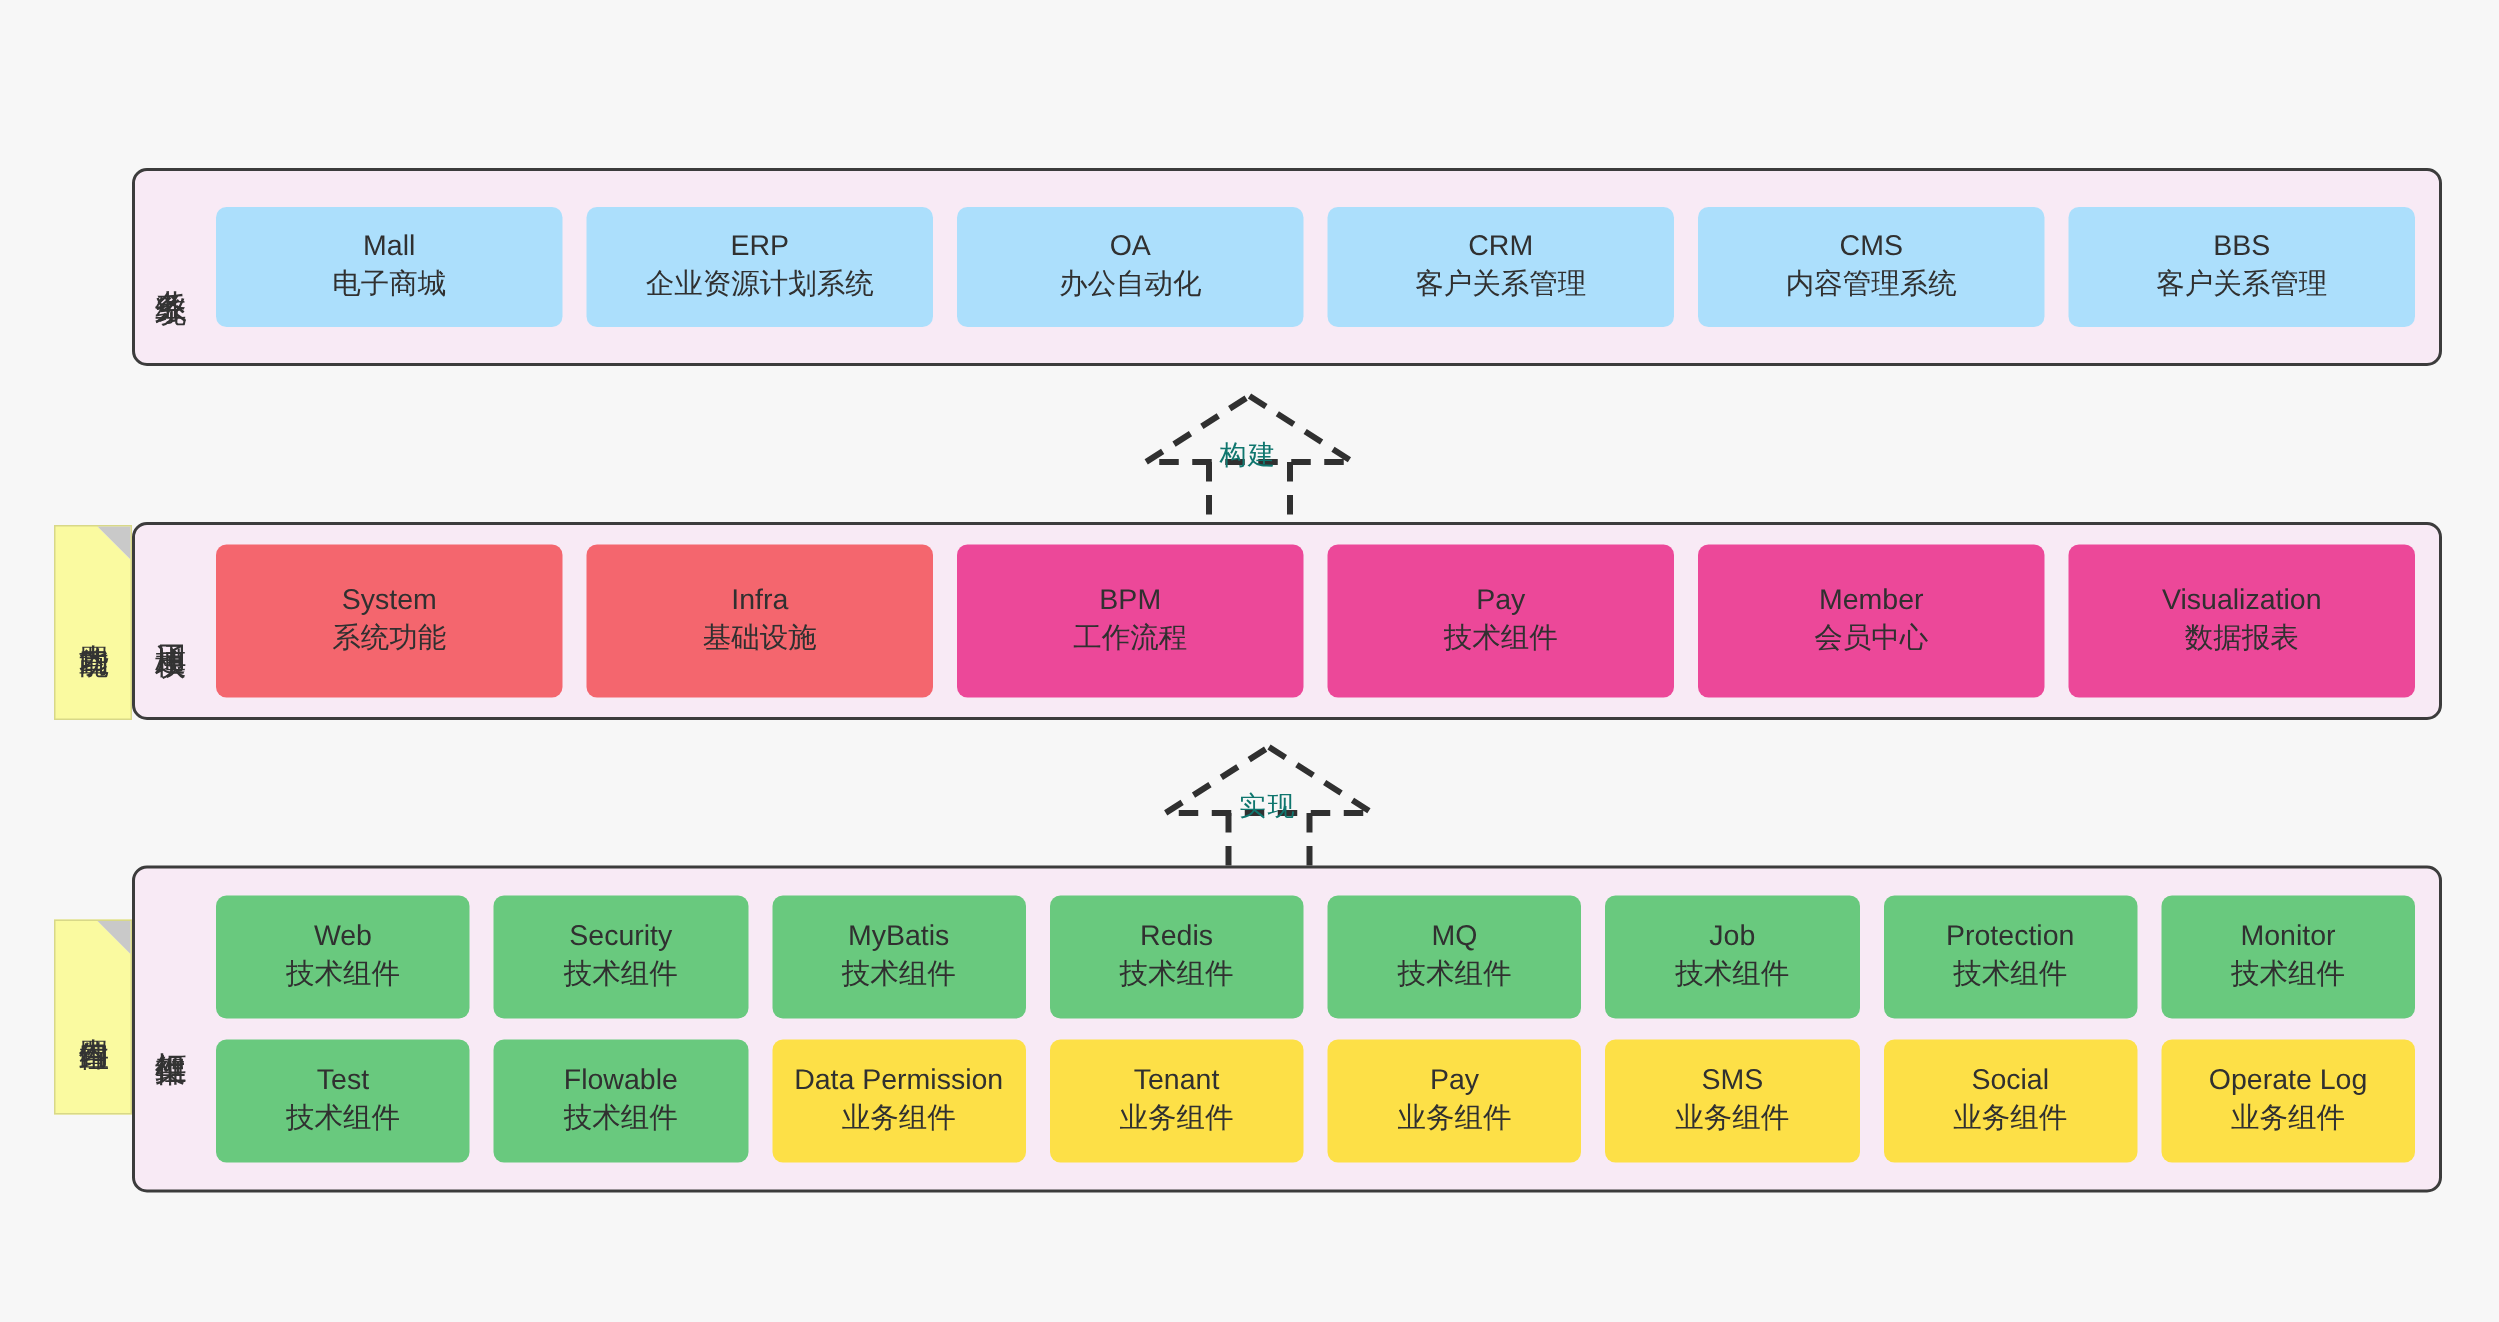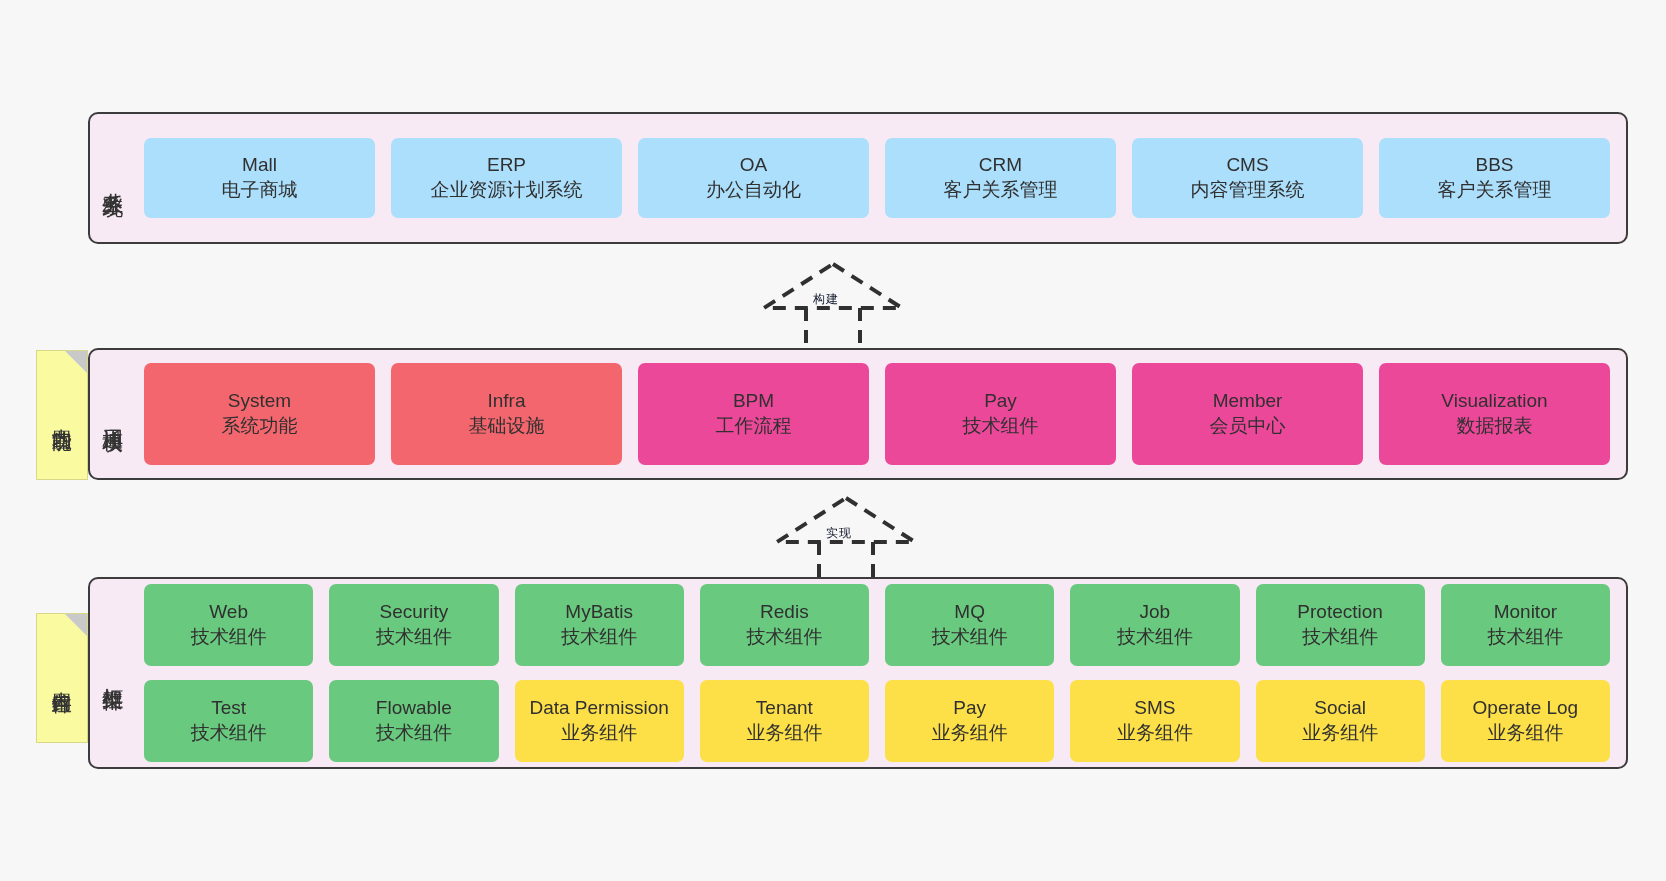--- a/index.html
+++ b/index.html
@@ -121,22 +121,22 @@
     clip-path: polygon(0 0, 100% 0, 100% 100%);
   }
 
   
   .uml-arrow {
     position: absolute;
     pointer-events: none;
   }
   .uml-label {
     position: absolute;
-    font-size: 12px;
-    color: #0f172a;
+    font-size: 18px;
+    color: #0f766e;
     background: transparent;
     white-space: nowrap;
     user-select: none;
     letter-spacing: 1px;
   }
 </style>
 </head>
 <body>
 
 <div id="canvas">
@@ -238,21 +238,21 @@
     <path d="M48,50 L48,92 M102,50 L102,92" fill="none" stroke="#303030" stroke-width="4" stroke-dasharray="13 9"></path>
   </svg>
   <div class="uml-label" style="left:826px; top:525px;">实现</div>
 
   <div class="sticky" id="sticky-frame" style="left:36px; top:613px; height:130px;">
     <span class="fold-mask"></span>
     <span class="fold"></span>
     <span>内置组件</span>
   </div>
 
-  <div class="layer" id="layer-frame" style="left:88px; top:577px; width:1540px; height:192px;">
+  <div class="layer" id="layer-frame" style="left:88px; top:577px; width:1540px; height:218px;">
     <div class="layer-caption">框架组件</div>
     <div class="layer-body">
 
       <div class="row">
 
         <div class="card c-green h-frame">
           <span class="ln">Web</span>
           <span class="ln">技术组件</span>
         </div>
 

